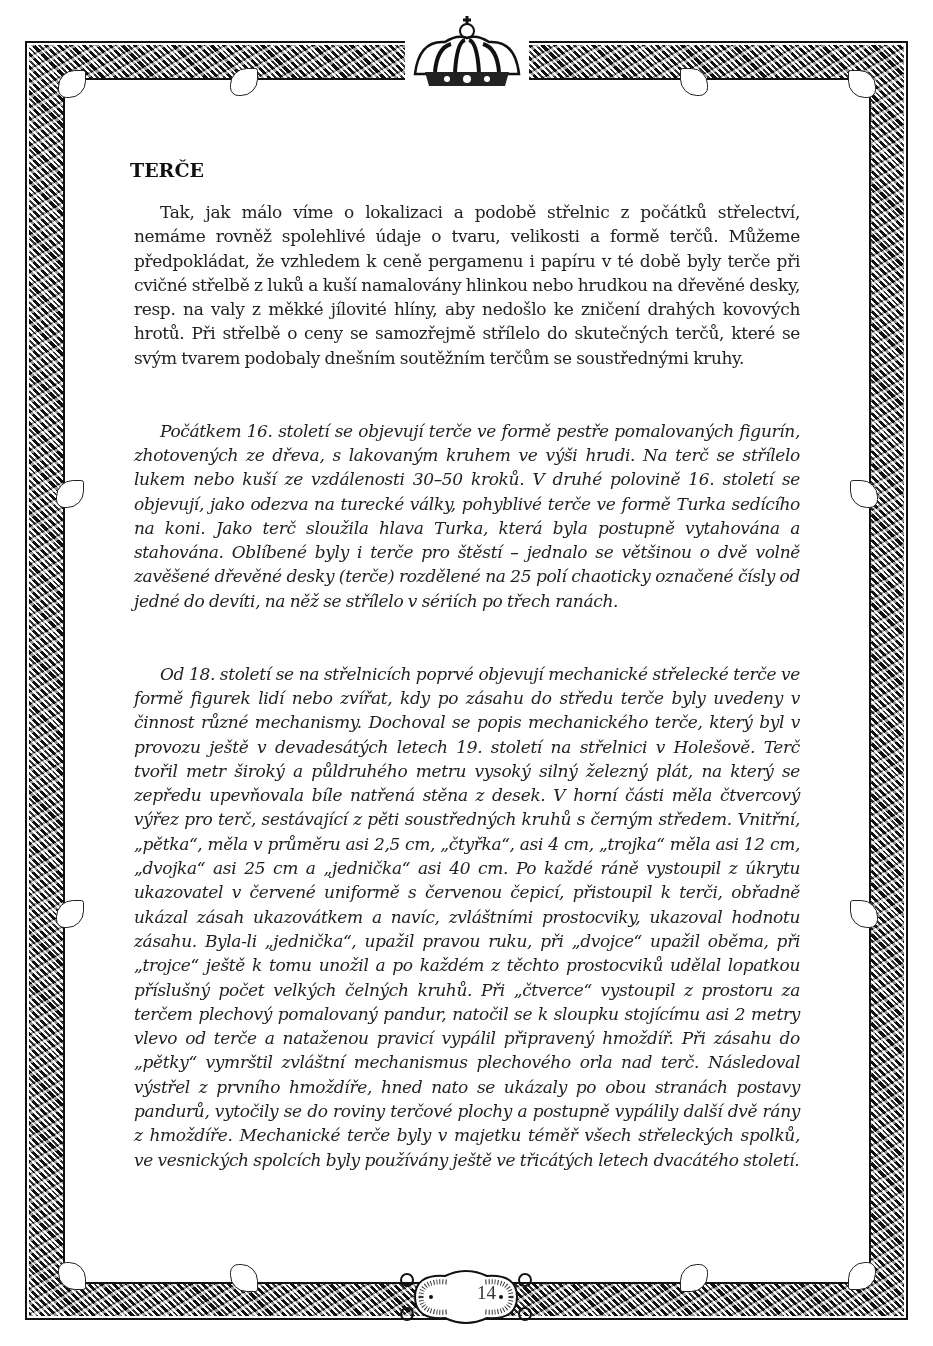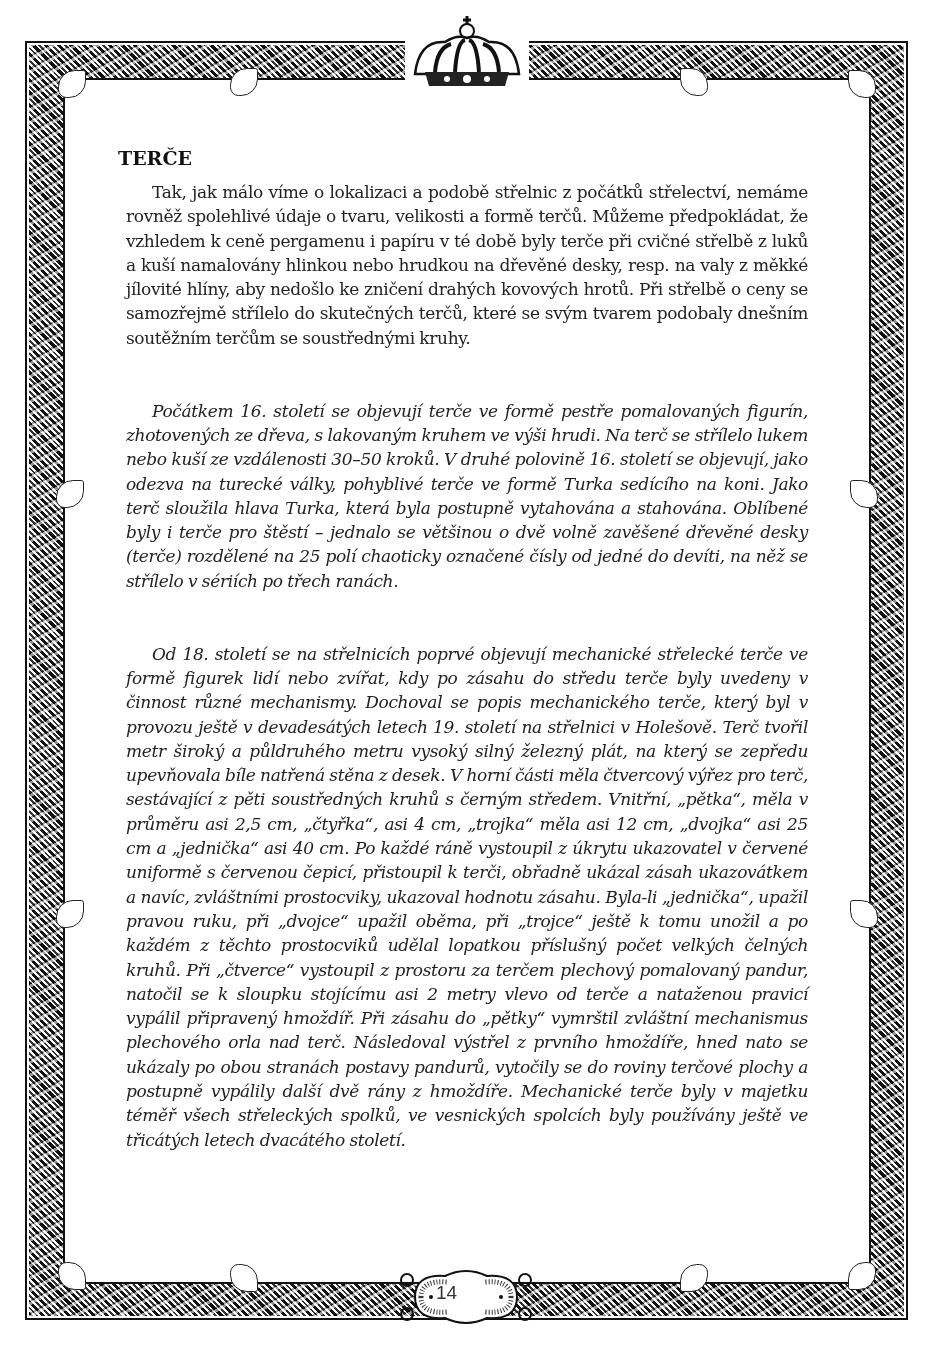--- a/index.html
+++ b/index.html
@@ -27,33 +27,33 @@
     position:absolute; width:26px; height:26px; background:#fff;
     border:1.5px solid #222; border-radius:60% 10% 60% 30%;
   }
   .crown {
     position:absolute; left:405px; top:12px; width:124px; height:80px;
   }
   .cartouche {
     position:absolute; left:395px; top:1262px; width:142px; height:70px;
   }
   .page-number {
-    position:absolute; left:436px; top:1282px; width:60px; text-align:left;
-    font-family:Liberation Sans, sans-serif; font-size:19px; color:#333;
+    position:absolute; left:436px; top:1282px; width:60px; text-align:right;
+    font-family:Liberation Serif, serif; font-size:19px; color:#333;
   }
   .content {
     position:absolute; left:118px; top:144px; width:698px;
     font-family:"DejaVu Serif", serif; font-size:17px; line-height:24.3px;
     color:#222; text-align:justify; hyphens:manual;
   }
   .title {
     font-family:"DejaVu Serif", serif; font-weight:bold; font-size:19px;
-    margin:0; line-height:28px; color:#111;
+    margin:12px; line-height:28px; color:#111;
   }
-  .para { margin:8px; text-indent:26px; letter-spacing:-0.35px; word-spacing:-0.5px; }
+  .para { margin:16px; text-indent:26px; letter-spacing:-0.35px; word-spacing:-0.5px; }
   .para + .para { margin-top:48.6px;font-style:italic; }
 </style>
 </head>
 <body>
 
 <div>
   <div class="frame-outer"></div>
   <div class="frame-band"></div>
   <div class="frame-band-overlay"></div>
   <div class="frame-inner"></div>

